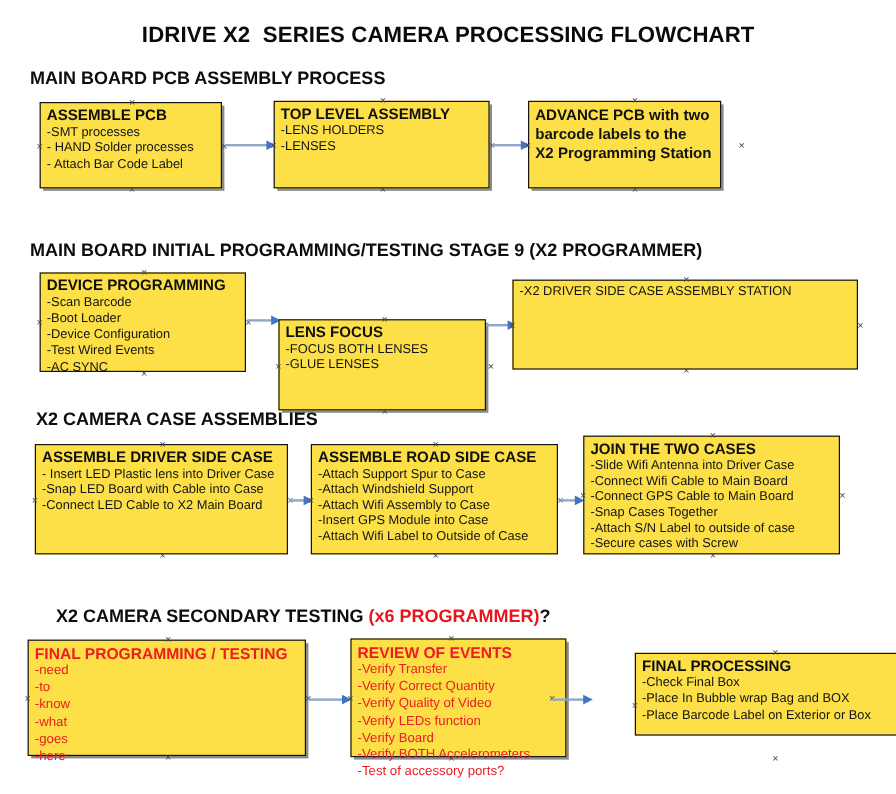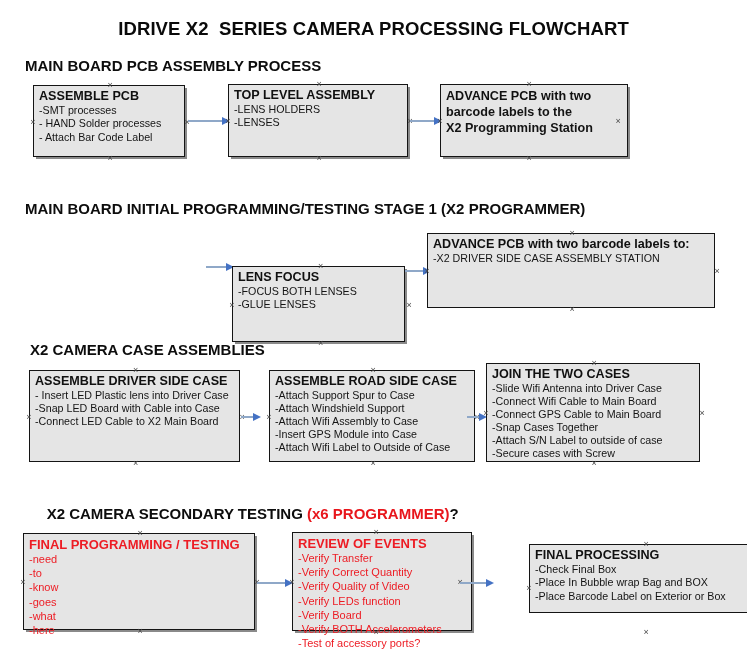--- a/index.html
+++ b/index.html
@@ -36,21 +36,21 @@
     font-size: 15px;
     font-weight: bold;
     color: #0d0d0d;
     white-space: pre;
   }
   .section-head .accent {
     color: #e8161c;
   }
   .box {
     position: absolute;
-    background: #e5e5e5;
+    background: #fde047;
     border: 1.2px solid #141414;
     box-sizing: border-box;
     padding: 3px 4px 2px 5px;
     overflow: visible;
   }
   .box.shadow {
     box-shadow: 2.5px 2.5px 0 -0.5px #8a8a8a;
   }
   .box .hd {
     font-size: 12.6px;
@@ -157,34 +157,48 @@
     <span class="hx" style="left:86.6px; top:69.5px;"></span>
     <span class="hx" style="left:-4.5px; top:33px;"></span>
     <span class="hx" style="left:177.6px; top:33px;"></span>
   </div>
 
   <div class="arrow" style="left:410px; top:116px; width:32px;">
     <div class="shaft"></div>
     <div class="head"></div>
   </div>
 
-  <div class="box shadow roomy" style="left:440px; top:84px; width:188px; height:73px;">
+  <div class="box shadow roomy" style="left:440px; top:84px; width:161px; height:73px;">
     <div class="hd">ADVANCE PCB with two</div>
     <ul>
       <li style="font-weight:bold;font-size:12.6px;line-height:16px;">barcode labels to the</li>
       <li style="font-weight:bold;font-size:12.6px;line-height:16px;"> X2 Programming Station</li>
     </ul>
     <span class="hx" style="left:84.6px; top:-4.5px;"></span>
     <span class="hx" style="left:84.6px; top:69.5px;"></span>
     <span class="hx" style="left:-4.5px; top:33px;"></span>
     <span class="hx" style="left:173.6px; top:33px;"></span>
   </div>
 
-  <div class="section-head" style="left:25px; top:200px;">MAIN BOARD INITIAL PROGRAMMING/TESTING STAGE 1 (X2 PROGRAMMER)</div>
-
+  <div class="section-head" style="left:25px; top:200px;">MAIN BOARD INITIAL PROGRAMMING/TESTING STAGE 9 (X2 PROGRAMMER)</div>
+
+  <div class="box" style="left:33px; top:227px; width:172px; height:83px;">
+    <div class="hd">DEVICE PROGRAMMING</div>
+    <ul>
+      <li>-Scan Barcode</li>
+      <li>-Boot Loader</li>
+      <li>-Device Configuration</li>
+      <li>-Test Wired Events</li>
+      <li>-AC SYNC</li>
+    </ul>
+    <span class="hx" style="left:82.6px; top:-4.5px;"></span>
+    <span class="hx" style="left:82.6px; top:79.5px;"></span>
+    <span class="hx" style="left:-4.5px; top:38px;"></span>
+    <span class="hx" style="left:169.6px; top:38px;"></span>
+  </div>
 
   <div class="arrow" style="left:206px; top:262px; width:28px;">
     <div class="shaft"></div>
     <div class="head"></div>
   </div>
 
   <div class="box shadow" style="left:232px; top:234px; width:173px; height:76px;margin-top:32px;">
     <div class="hd">LENS FOCUS</div>
     <ul>
       <li>-FOCUS BOTH LENSES</li>
@@ -195,21 +209,20 @@
     <span class="hx" style="left:-4.5px; top:34.5px;"></span>
     <span class="hx" style="left:172.6px; top:34.5px;"></span>
   </div>
 
   <div class="arrow" style="left:405px; top:266px; width:26px;">
     <div class="shaft"></div>
     <div class="head"></div>
   </div>
 
   <div class="box" style="left:427px; top:233px; width:288px; height:75px;">
-    <div class="hd">ADVANCE PCB with two barcode labels to:</div>
     <ul>
       <li>-X2 DRIVER  SIDE  CASE  ASSEMBLY STATION</li>
     </ul>
     <span class="hx" style="left:140.6px; top:-4.5px;"></span>
     <span class="hx" style="left:140.6px; top:71.5px;"></span>
     <span class="hx" style="left:-4.5px; top:34px;"></span>
     <span class="hx" style="left:285.6px; top:34px;"></span>
   </div>
 
   <div class="section-head" style="left:30px; top:341px;">X2 CAMERA CASE ASSEMBLIES</div>
@@ -225,21 +238,21 @@
     <span class="hx" style="left:102.1px; top:88.5px;"></span>
     <span class="hx" style="left:-4.5px; top:42.5px;"></span>
     <span class="hx" style="left:208.6px; top:42.5px;"></span>
   </div>
 
   <div class="arrow" style="left:241px; top:412px; width:20px;">
     <div class="shaft"></div>
     <div class="head"></div>
   </div>
 
-  <div class="box tight" style="left:259px; top:370px; width:206px; height:92px;margin-left:10px;">
+  <div class="box tight" style="left:259px; top:370px; width:206px; height:92px;">
     <div class="hd">ASSEMBLE ROAD SIDE CASE</div>
     <ul>
       <li>-Attach Support Spur to Case</li>
       <li>-Attach Windshield Support</li>
       <li>-Attach Wifi Assembly to Case</li>
       <li>-Insert GPS Module into Case</li>
       <li>-Attach Wifi Label to Outside of Case</li>
     </ul>
     <span class="hx" style="left:99.6px; top:-4.5px;"></span>
     <span class="hx" style="left:99.6px; top:88.5px;"></span>
@@ -271,22 +284,22 @@
   <div class="section-head" style="left:30px; top:488px;">
     <span>X2 CAMERA SECONDARY TESTING </span><span class="accent">(x6 PROGRAMMER)</span><span>?</span>
   </div>
 
   <div class="box shadow" style="left:23px; top:533px; width:232px; height:97px;">
     <div class="hd red">FINAL PROGRAMMING / TESTING</div>
     <ul>
       <li class="red">-need</li>
       <li class="red">-to</li>
       <li class="red">-know</li>
+      <li class="red">-what</li>
       <li class="red">-goes</li>
-      <li class="red">-what</li>
       <li class="red">-here</li>
     </ul>
     <span class="hx" style="left:112.6px; top:-4.5px;"></span>
     <span class="hx" style="left:112.6px; top:93.5px;"></span>
     <span class="hx" style="left:-4.5px; top:45px;"></span>
     <span class="hx" style="left:229.6px; top:45px;"></span>
   </div>
 
   <div class="arrow" style="left:257px; top:578px; width:36px;">
     <div class="shaft"></div>

